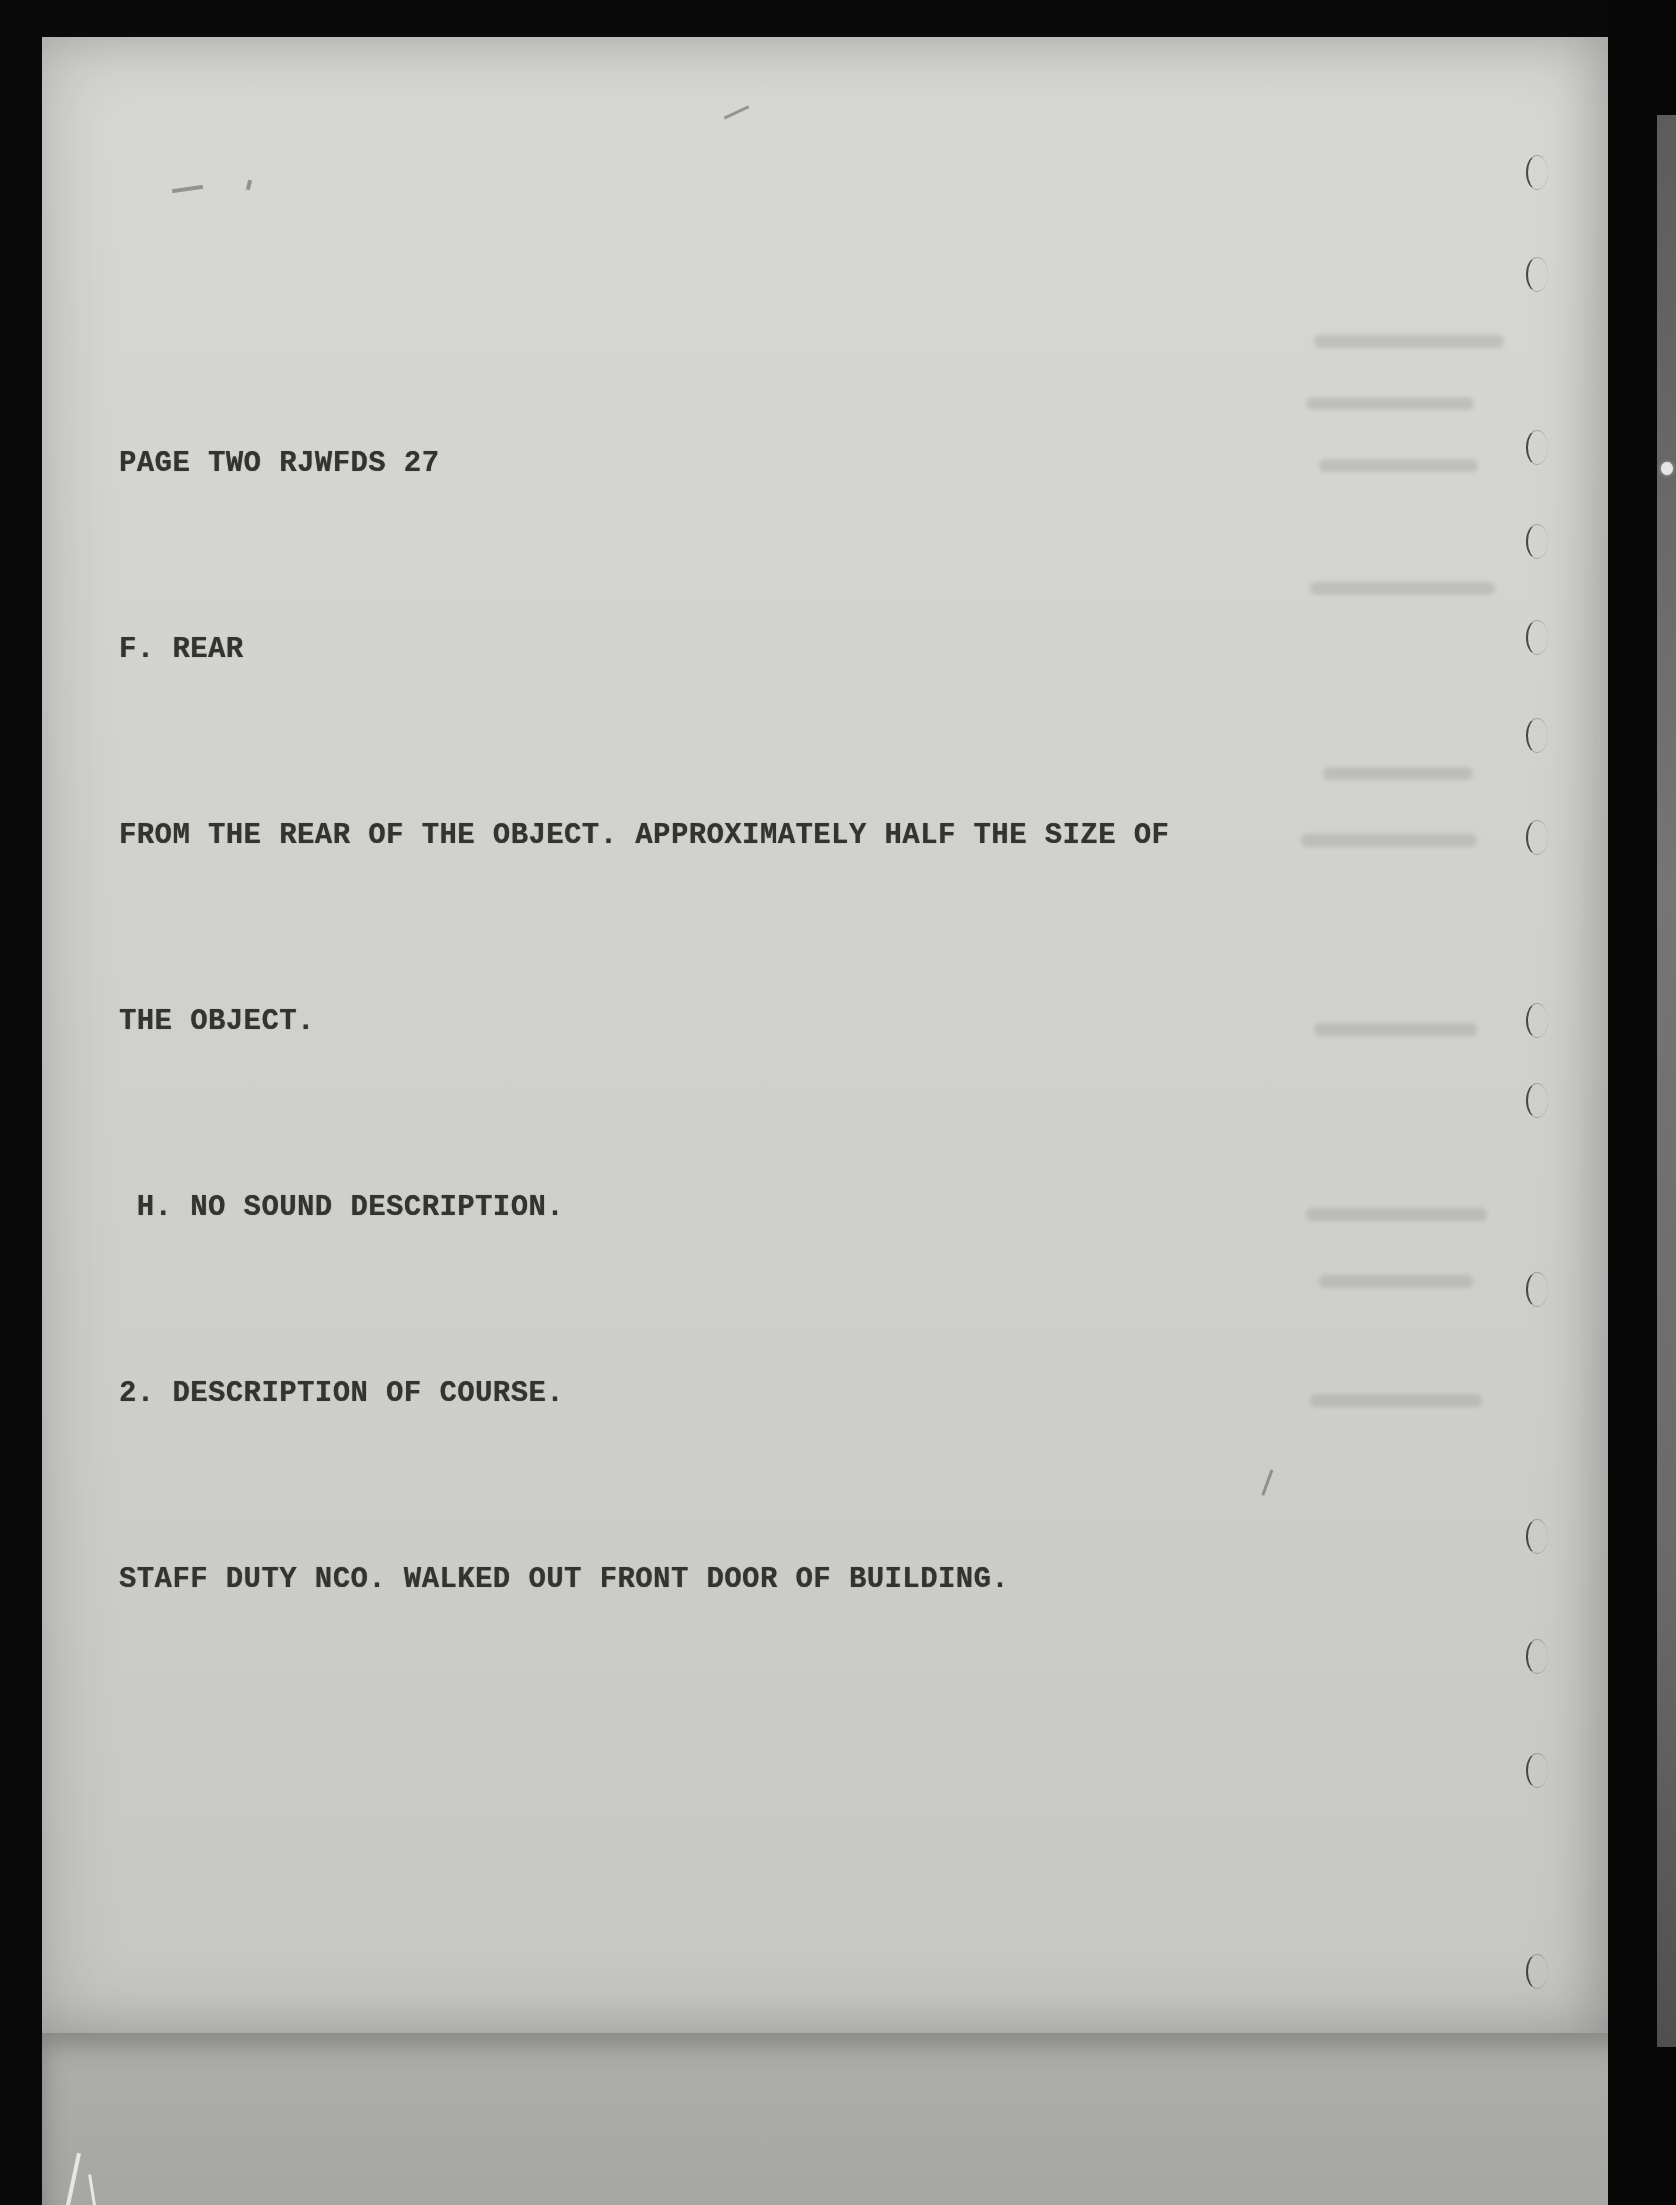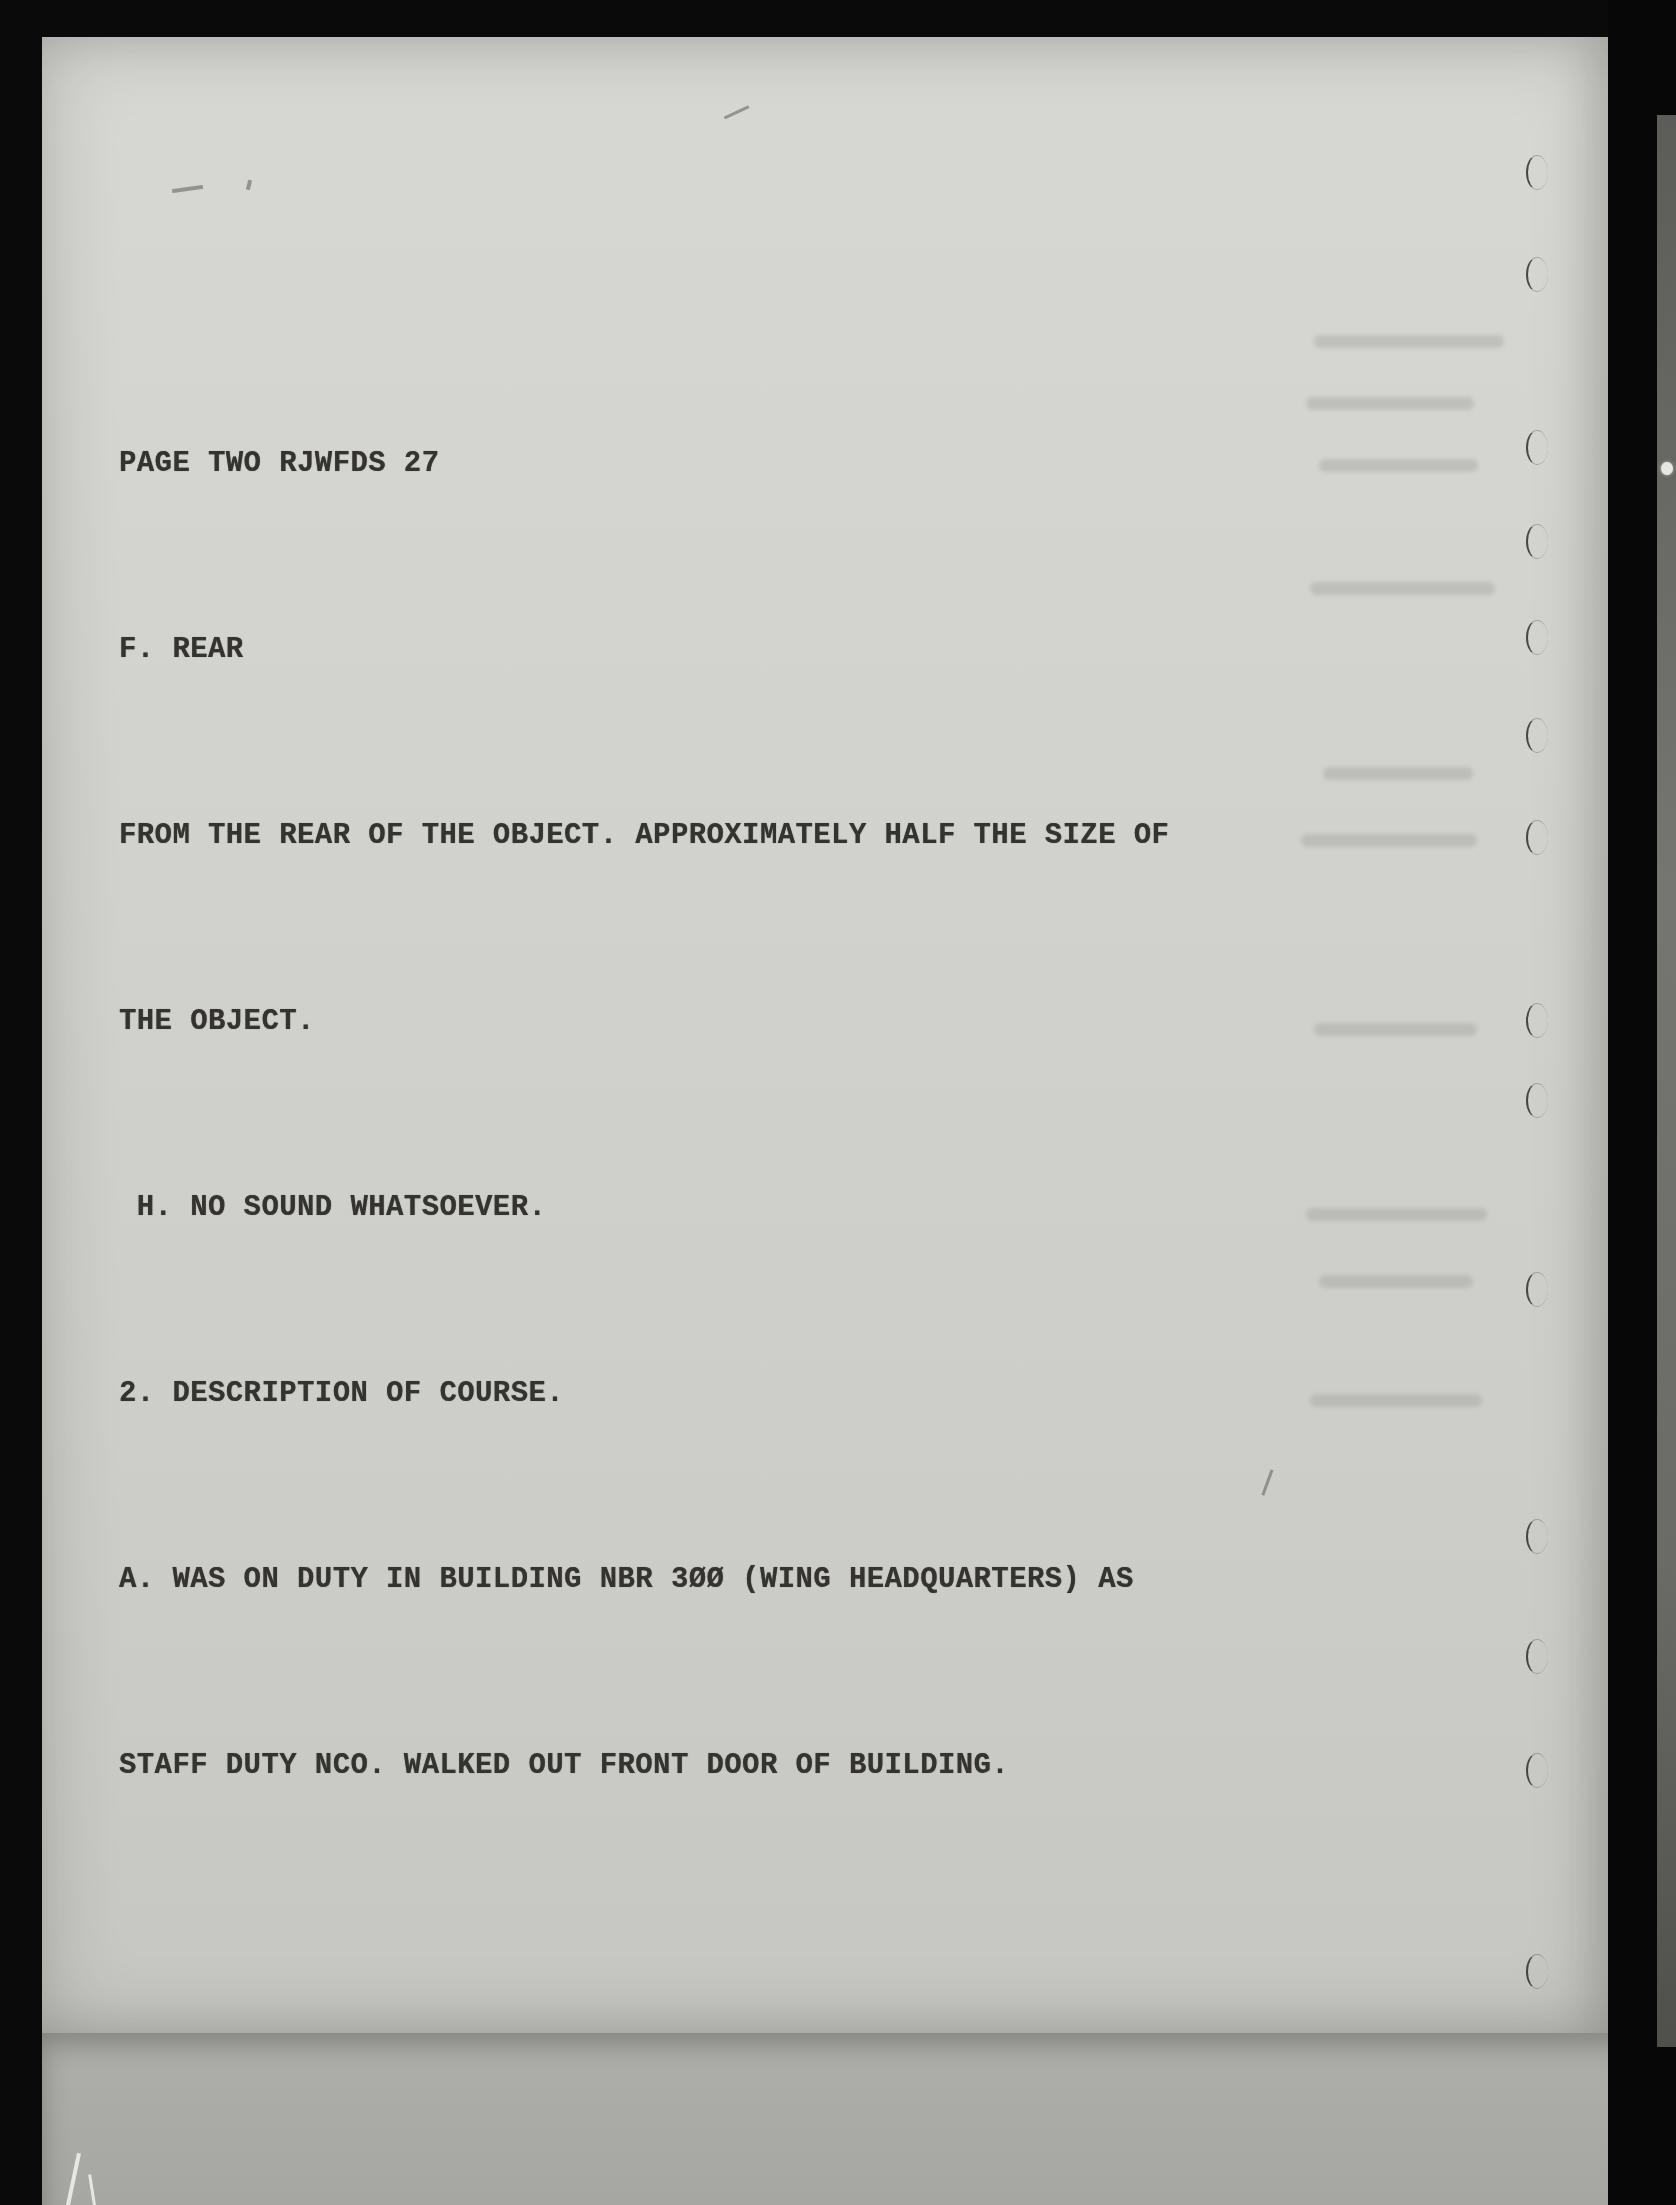--- a/index.html
+++ b/index.html
@@ -122,23 +122,22 @@
 
   <div class="right-gutter"></div>
   <div class="right-edge-strip"></div>
   <div class="edge-dot"></div>
 
   <div class="textblock">
     <div class="line">PAGE TWO RJWFDS 27</div>
     <div class="line">F. REAR</div>
     <div class="line">FROM THE REAR OF THE OBJECT. APPROXIMATELY HALF THE SIZE OF</div>
     <div class="line">THE OBJECT.</div>
-    <div class="line"> H. NO SOUND WHATSOEVER.</div>
+    <div class="line"> H. NO SOUND DESCRIPTION.</div>
     <div class="line">2. DESCRIPTION OF COURSE.</div>
-    <div class="line">A. WAS ON DUTY IN BUILDING NBR 3ØØ (WING HEADQUARTERS) AS</div>
     <div class="line">STAFF DUTY NCO. WALKED OUT FRONT DOOR OF BUILDING.</div>
     
     
     
     
     
     
     
     
     

